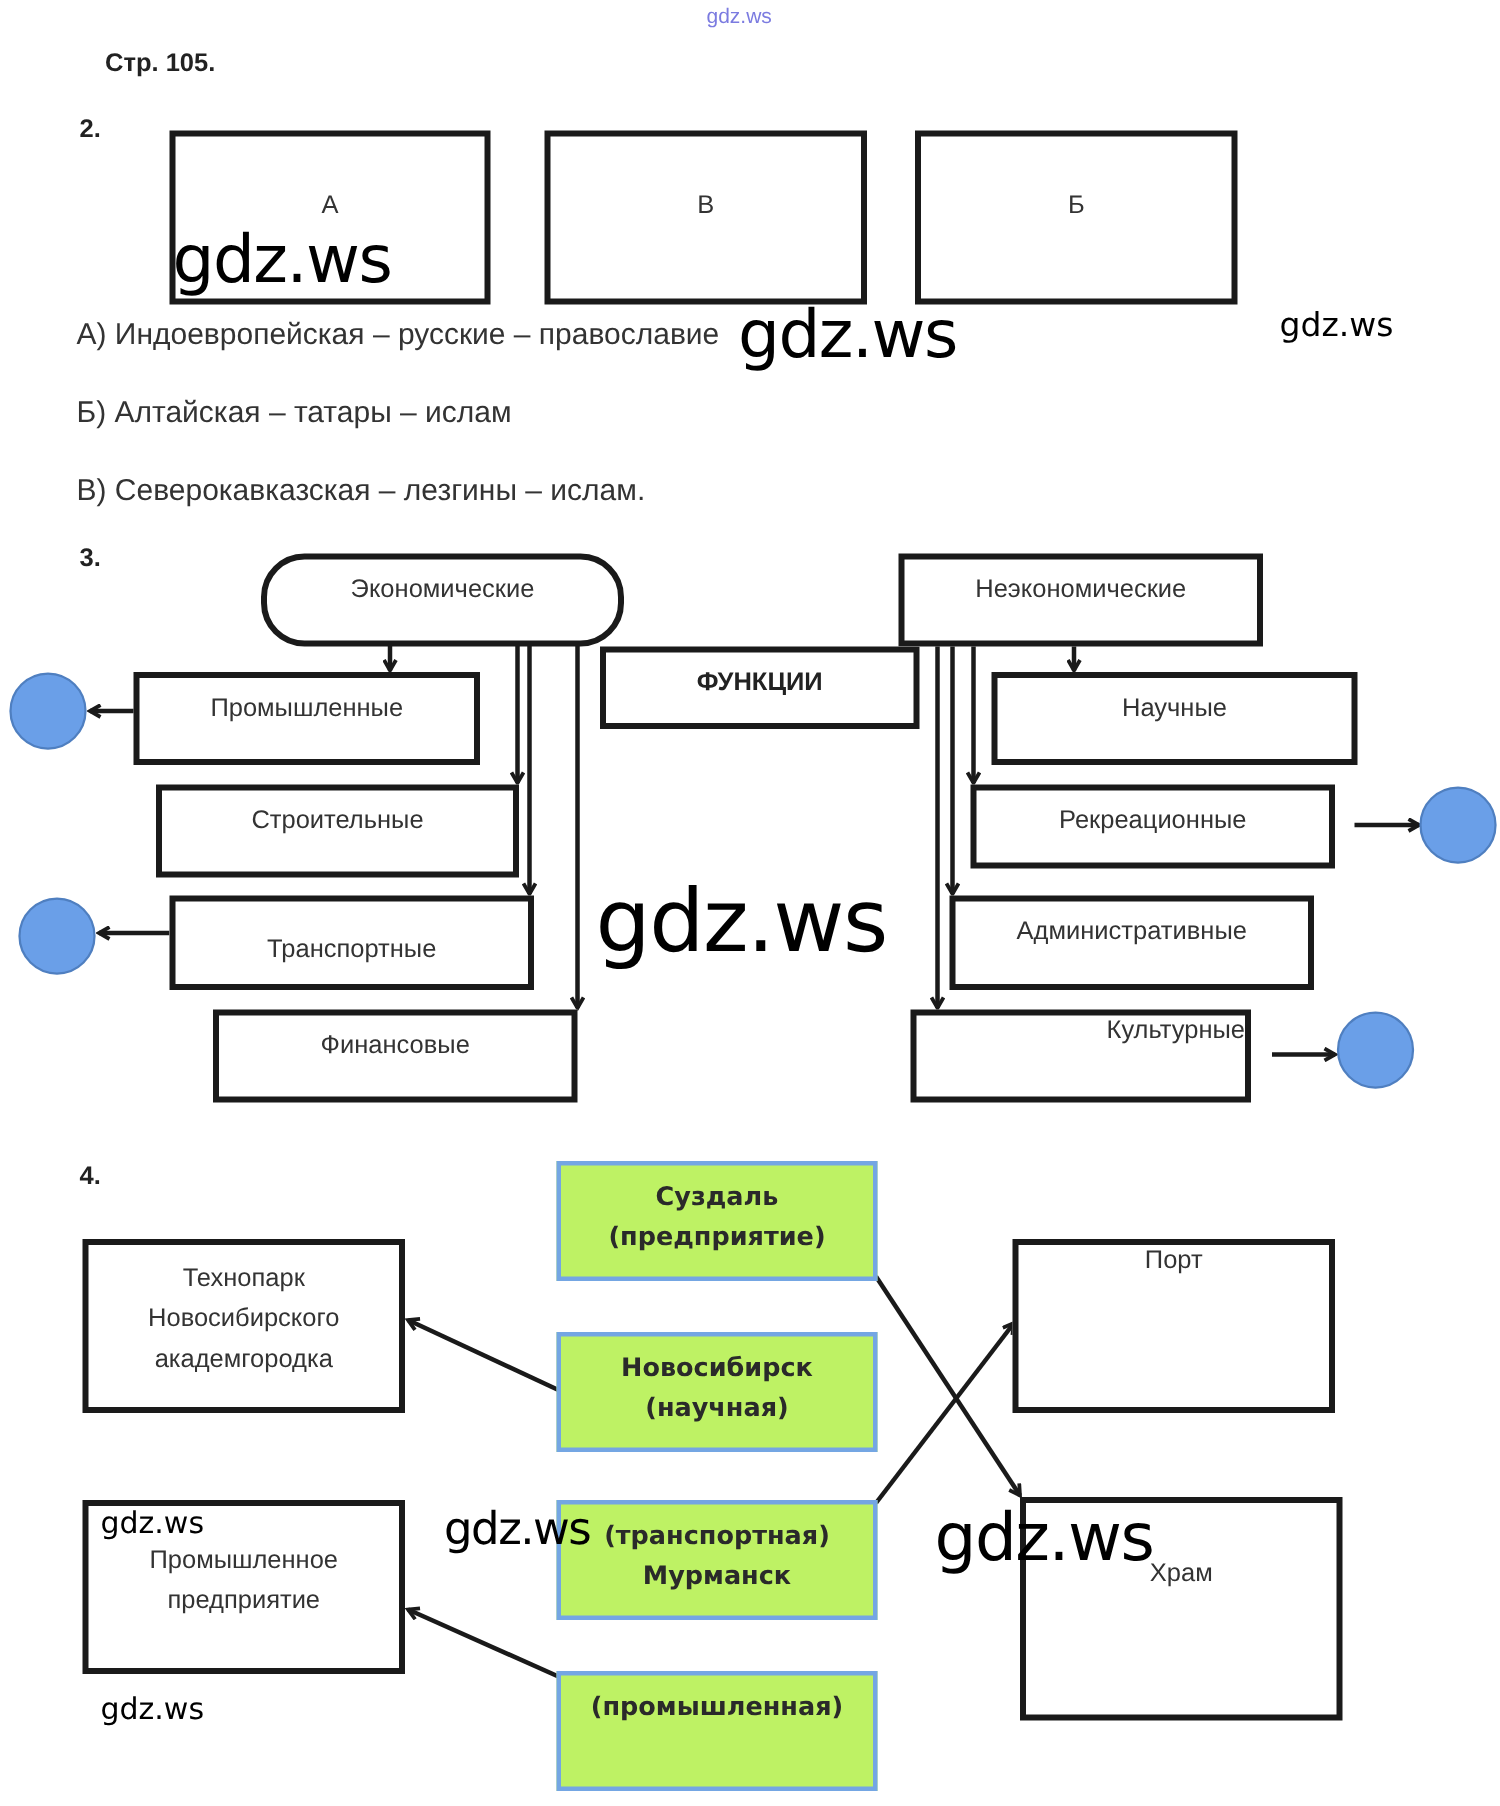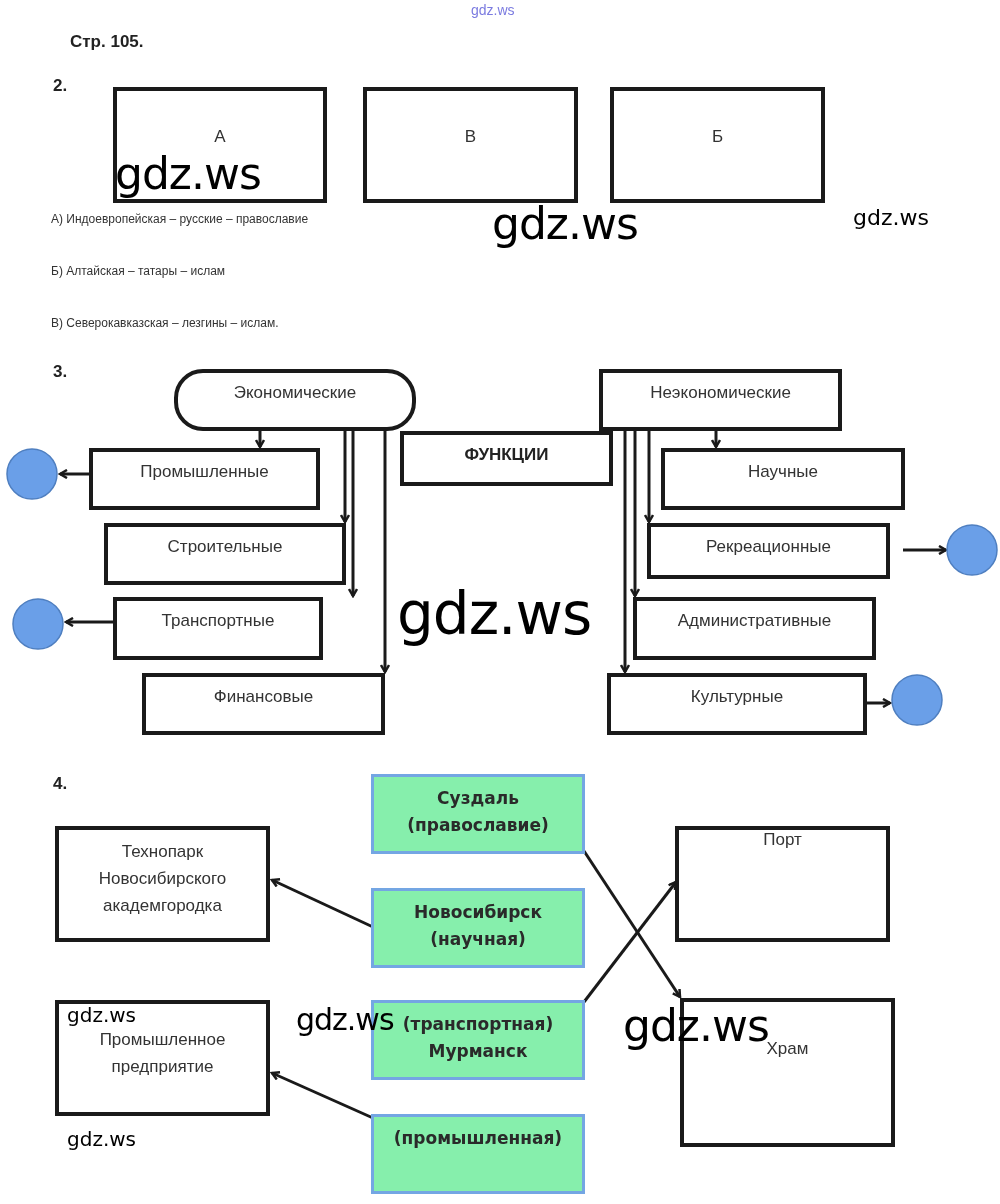--- a/index.html
+++ b/index.html
@@ -1,25 +1,25 @@
 <!DOCTYPE html>
 <html><head>
 <meta charset="utf-8">
 <style>
   html,body{margin:0;padding:0;background:#fff;}
   body{width:1000px;height:1204px;position:relative;overflow:hidden;font-family:"Liberation Sans",sans-serif;color:#333;}
   .abs{position:absolute;}
   .num{font-weight:bold;font-size:17px;color:#222;}
   .box{position:absolute;border:4px solid #1a1a1a;box-sizing:border-box;background:#fff;text-align:center;font-size:17px;color:#333;}
-  .bbox{position:absolute;border:3px solid #74a6e3;box-sizing:border-box;background:#86efac;text-align:center;font-size:17px;font-weight:bold;color:#2a2a2a;font-family:"DejaVu Sans",sans-serif;line-height:27px;padding-top:8px;}
+  .bbox{position:absolute;border:3px solid #74a6e3;box-sizing:border-box;background:#bef264;text-align:center;font-size:17px;font-weight:bold;color:#2a2a2a;font-family:"DejaVu Sans",sans-serif;line-height:27px;padding-top:8px;}
   .wm{position:absolute;font-family:"DejaVu Sans",sans-serif;color:#000;}
   .wm-big{font-size:44px;letter-spacing:-1px;}
   .wm-mid{font-size:30px;letter-spacing:-1px;}
   .wm-sm{font-size:20px;}
-  .ans{position:absolute;font-size:12px;color:#333;}
+  .ans{position:absolute;font-size:20px;color:#333;}
   svg{position:absolute;left:0;top:0;}
 </style>
 </head>
 <body>
 
 <div class="abs" style="left:471px;top:2px;font-size:14px;color:#7b7be0;">gdz.ws</div>
 
 <div class="abs num" style="left:70px;top:32px;">Стр. 105.</div>
 
 <div class="abs num" style="left:53px;top:76px;">2.</div>
@@ -65,33 +65,33 @@
   <line x1="584" y1="851" x2="680" y2="997" stroke="#1a1a1a" stroke-width="3" marker-end="url(#arr)"></line>
   <line x1="584" y1="1002" x2="676" y2="882" stroke="#1a1a1a" stroke-width="3" marker-end="url(#arr)"></line>
 </svg>
 
 <div class="box" style="left:174px;top:369px;width:242px;height:62px;padding-top:10px;border-radius:29px;"><span>Экономические</span></div>
 <div class="box" style="left:599px;top:369px;width:243px;height:62px;padding-top:10px;"><span>Неэкономические</span></div>
 <div class="box" style="left:400px;top:431px;width:213px;height:55px;padding-top:10px;font-weight:bold;color:#222;"><span>ФУНКЦИИ</span></div>
 
 <div class="box" style="left:89px;top:448px;width:231px;height:62px;padding-top:10px;"><span>Промышленные</span></div>
 <div class="box" style="left:104px;top:523px;width:242px;height:62px;padding-top:10px;"><span>Строительные</span></div>
-<div class="box" style="left:113px;top:597px;width:210px;height:63px;padding-top:10px;"><span>Транспортные</span></div>
+<div class="box" style="left:113px;top:597px;width:243px;height:63px;padding-top:22px;"><span>Транспортные</span></div>
 <div class="box" style="left:142px;top:673px;width:243px;height:62px;padding-top:10px;"><span>Финансовые</span></div>
 
 <div class="box" style="left:661px;top:448px;width:244px;height:62px;padding-top:10px;"><span>Научные</span></div>
 <div class="box" style="left:647px;top:523px;width:243px;height:56px;padding-top:10px;"><span>Рекреационные</span></div>
 <div class="box" style="left:633px;top:597px;width:243px;height:63px;padding-top:10px;"><span>Административные</span></div>
-<div class="box" style="left:607px;top:673px;width:260px;height:62px;padding-top:10px;"><span>Культурные</span></div>
+<div class="box" style="left:607px;top:673px;width:227px;height:62px;text-align:right;"><span>Культурные</span></div>
 
 <div class="abs num" style="left:53px;top:774px;">4.</div>
 
 <div class="bbox" style="left:371px;top:774px;width:214px;height:80px;">
   <div>Суздаль</div>
-  <div>(православие)</div>
+  <div>(предприятие)</div>
 </div>
 <div class="bbox" style="left:371px;top:888px;width:214px;height:80px;">
   <div>Новосибирск</div>
   <div>(научная)</div>
 </div>
 <div class="bbox" style="left:371px;top:1000px;width:214px;height:80px;">
   <div>(транспортная)</div>
   <div>Мурманск</div>
 </div>
 <div class="bbox" style="left:371px;top:1114px;width:214px;height:80px;">

